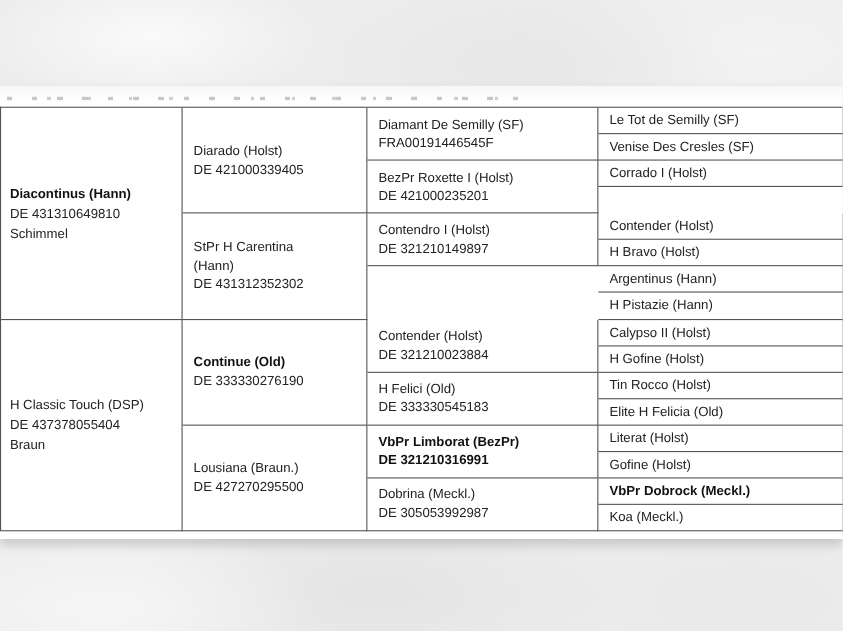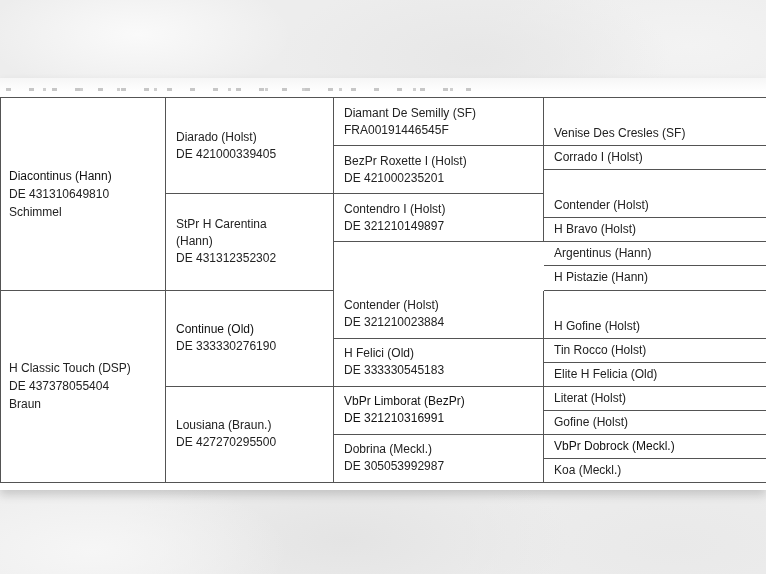--- a/index.html
+++ b/index.html
@@ -45,21 +45,21 @@
   .cell{
     box-sizing:border-box;
     border-right:1px solid #545454;border-bottom:1px solid #545454;
     display:flex;flex-direction:column;justify-content:center;
     padding-left:10px;padding-right:24px;
     color:#222222;font-size:12px;line-height:17px;
     overflow:hidden;
   }
   .c1{padding-left:8px;line-height:18px;}
   .nm{white-space:pre-line;}
-  .b{font-weight:normal;color:#111111;}
+  .b{font-weight:bold;color:#111111;}
 </style>
 </head>
 <body>
 
 <div class="stage">
   <div class="photo">
     <div class="cropline"></div>
 
     <div class="grid">
 
@@ -114,37 +114,43 @@
       </div>
       <div class="cell" style="grid-area:13/3/15/4">
         <div class="nm b">VbPr Limborat (BezPr)</div>
         <div class="b">DE 321210316991</div>
       </div>
       <div class="cell" style="grid-area:15/3/17/4">
         <div class="nm">Dobrina (Meckl.)</div>
         <div>DE 305053992987</div>
       </div>
 
+      <div class="cell" style="grid-area:1/4/2/5">
+        <div class="nm">Le Tot de Semilly (SF)</div>
+      </div>
       <div class="cell" style="grid-area:2/4/3/5">
         <div class="nm">Venise Des Cresles (SF)</div>
       </div>
       <div class="cell" style="grid-area:3/4/4/5">
         <div class="nm">Corrado I (Holst)</div>
       </div>
       <div class="cell" style="grid-area:5/4/6/5">
         <div class="nm">Contender (Holst)</div>
       </div>
       <div class="cell" style="grid-area:7/4/8/5">
         <div class="nm">Argentinus (Hann)</div>
       </div>
       <div class="cell" style="grid-area:6/4/7/5">
         <div class="nm">H Bravo (Holst)</div>
       </div>
       <div class="cell" style="grid-area:8/4/9/5">
         <div class="nm">H Pistazie (Hann)</div>
+      </div>
+      <div class="cell" style="grid-area:9/4/10/5">
+        <div class="nm">Calypso II (Holst)</div>
       </div>
       <div class="cell" style="grid-area:10/4/11/5">
         <div class="nm">H Gofine (Holst)</div>
       </div>
       <div class="cell" style="grid-area:11/4/12/5">
         <div class="nm">Tin Rocco (Holst)</div>
       </div>
       <div class="cell" style="grid-area:12/4/13/5">
         <div class="nm">Elite H Felicia (Old)</div>
       </div>

